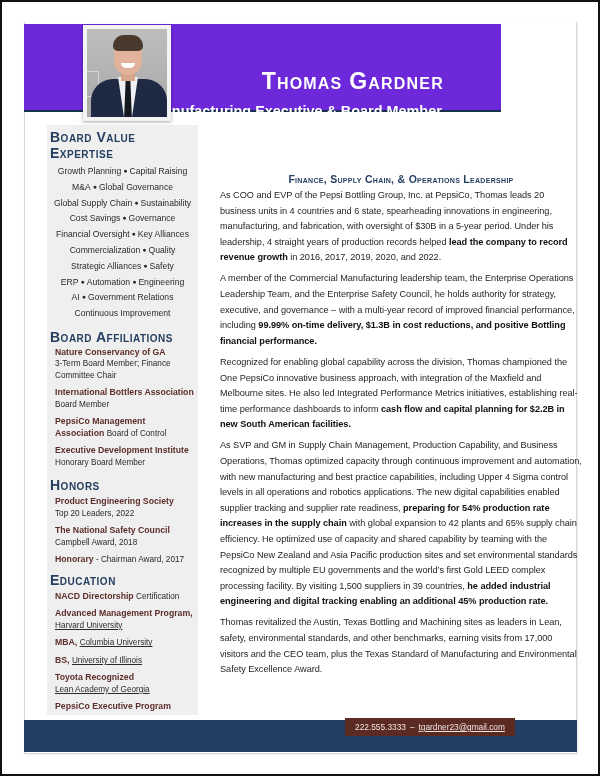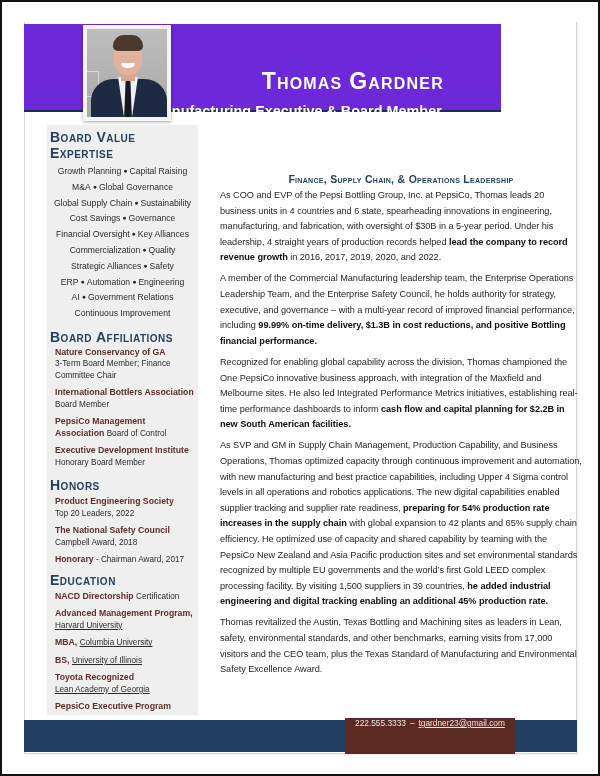--- a/index.html
+++ b/index.html
@@ -32,21 +32,21 @@
   .entry .desc { font-size: 8.2px; color: #2a2a2a; line-height: 11.5px; }
   .entry .link { text-decoration: underline; }
   .entry .inline { font-weight: normal; color: #2a2a2a; }
 
   .main { position: absolute; left: 220px; top: 126px; width: 362px; margin-top: 47px; }
   .main-head { font-family: "Liberation Sans", sans-serif; font-weight: bold; color: #253f60; font-size: 10.5px; text-align: center; font-variant: small-caps; letter-spacing: 0.3px; margin-bottom: 3px; }
   .para { font-size: 9.2px; line-height: 15.6px; color: #1f1f1f; margin-bottom: 5.5px; letter-spacing: -0.05px; }
   .para b { font-weight: bold; color: #111; }
 
   .footer { position: absolute; left: 24px; top: 720px; width: 553px; height: 32px; background: #213f62; }
-  .contact { position: absolute; left: 345px; top: 718px; width: 170px; height: 36px; background: #5b2a22; display: flex; align-items: flex-start; justify-content: center; color: #f0e6e2; font-size: 8.3px; }
+  .contact { position: absolute; left: 345px; top: 718px; width: 170px; height: 18px; background: #5b2a22; display: flex; align-items: center; justify-content: center; color: #f0e6e2; font-size: 8.3px; }
   .contact .email { text-decoration: underline; color: #f0e6e2; }
   .contact .sep { padding: 0 4px; }
 </style>
 </head>
 <body>
 
 <div class="frame"></div>
 <div class="page"></div>
 
 <div class="header">

